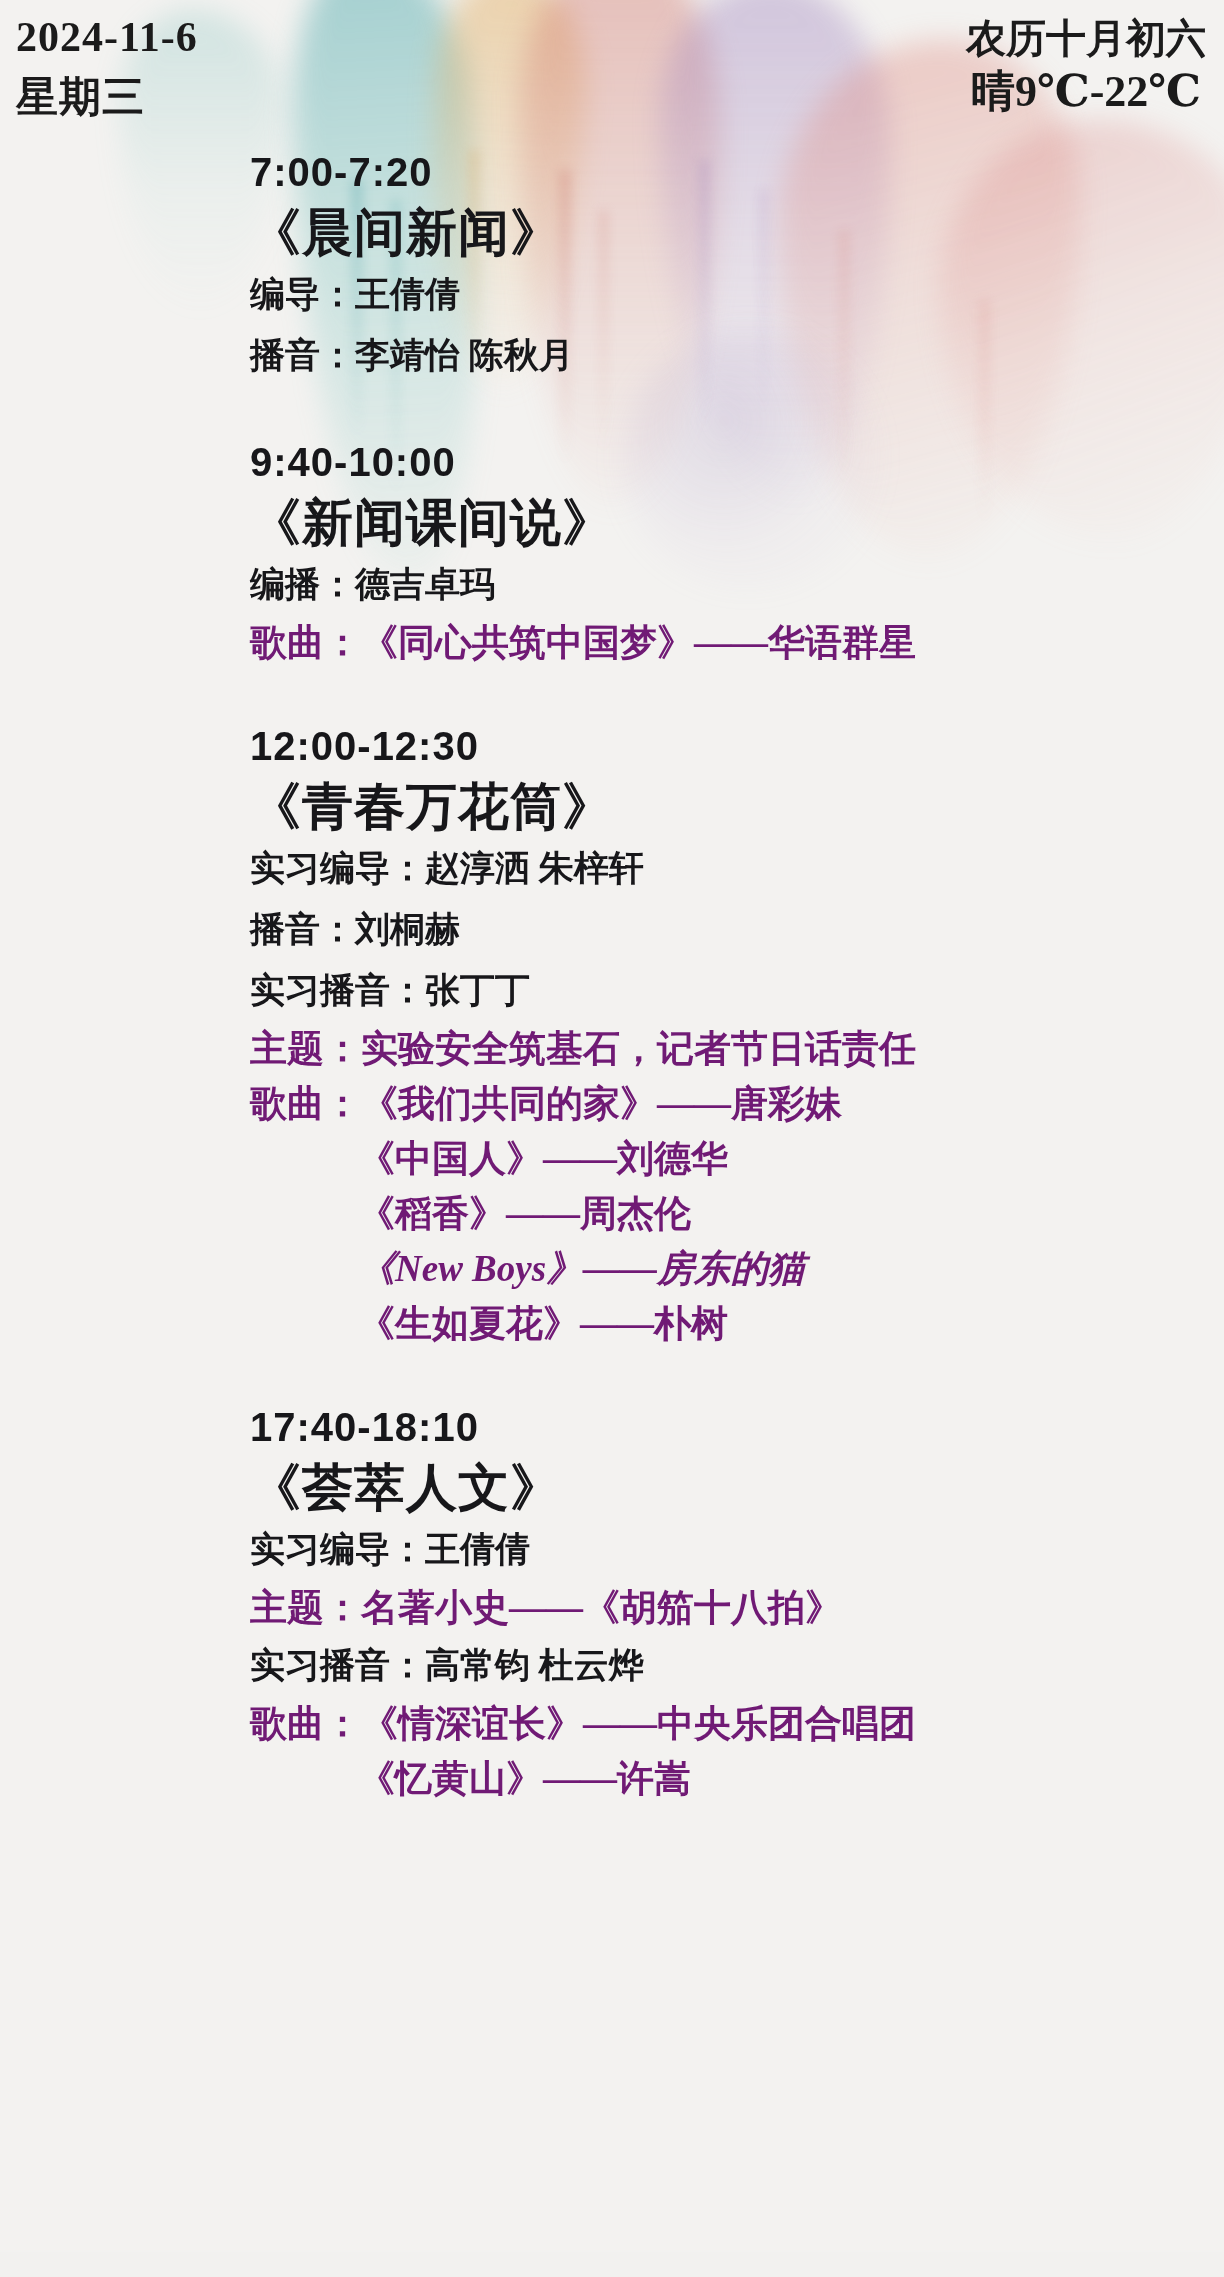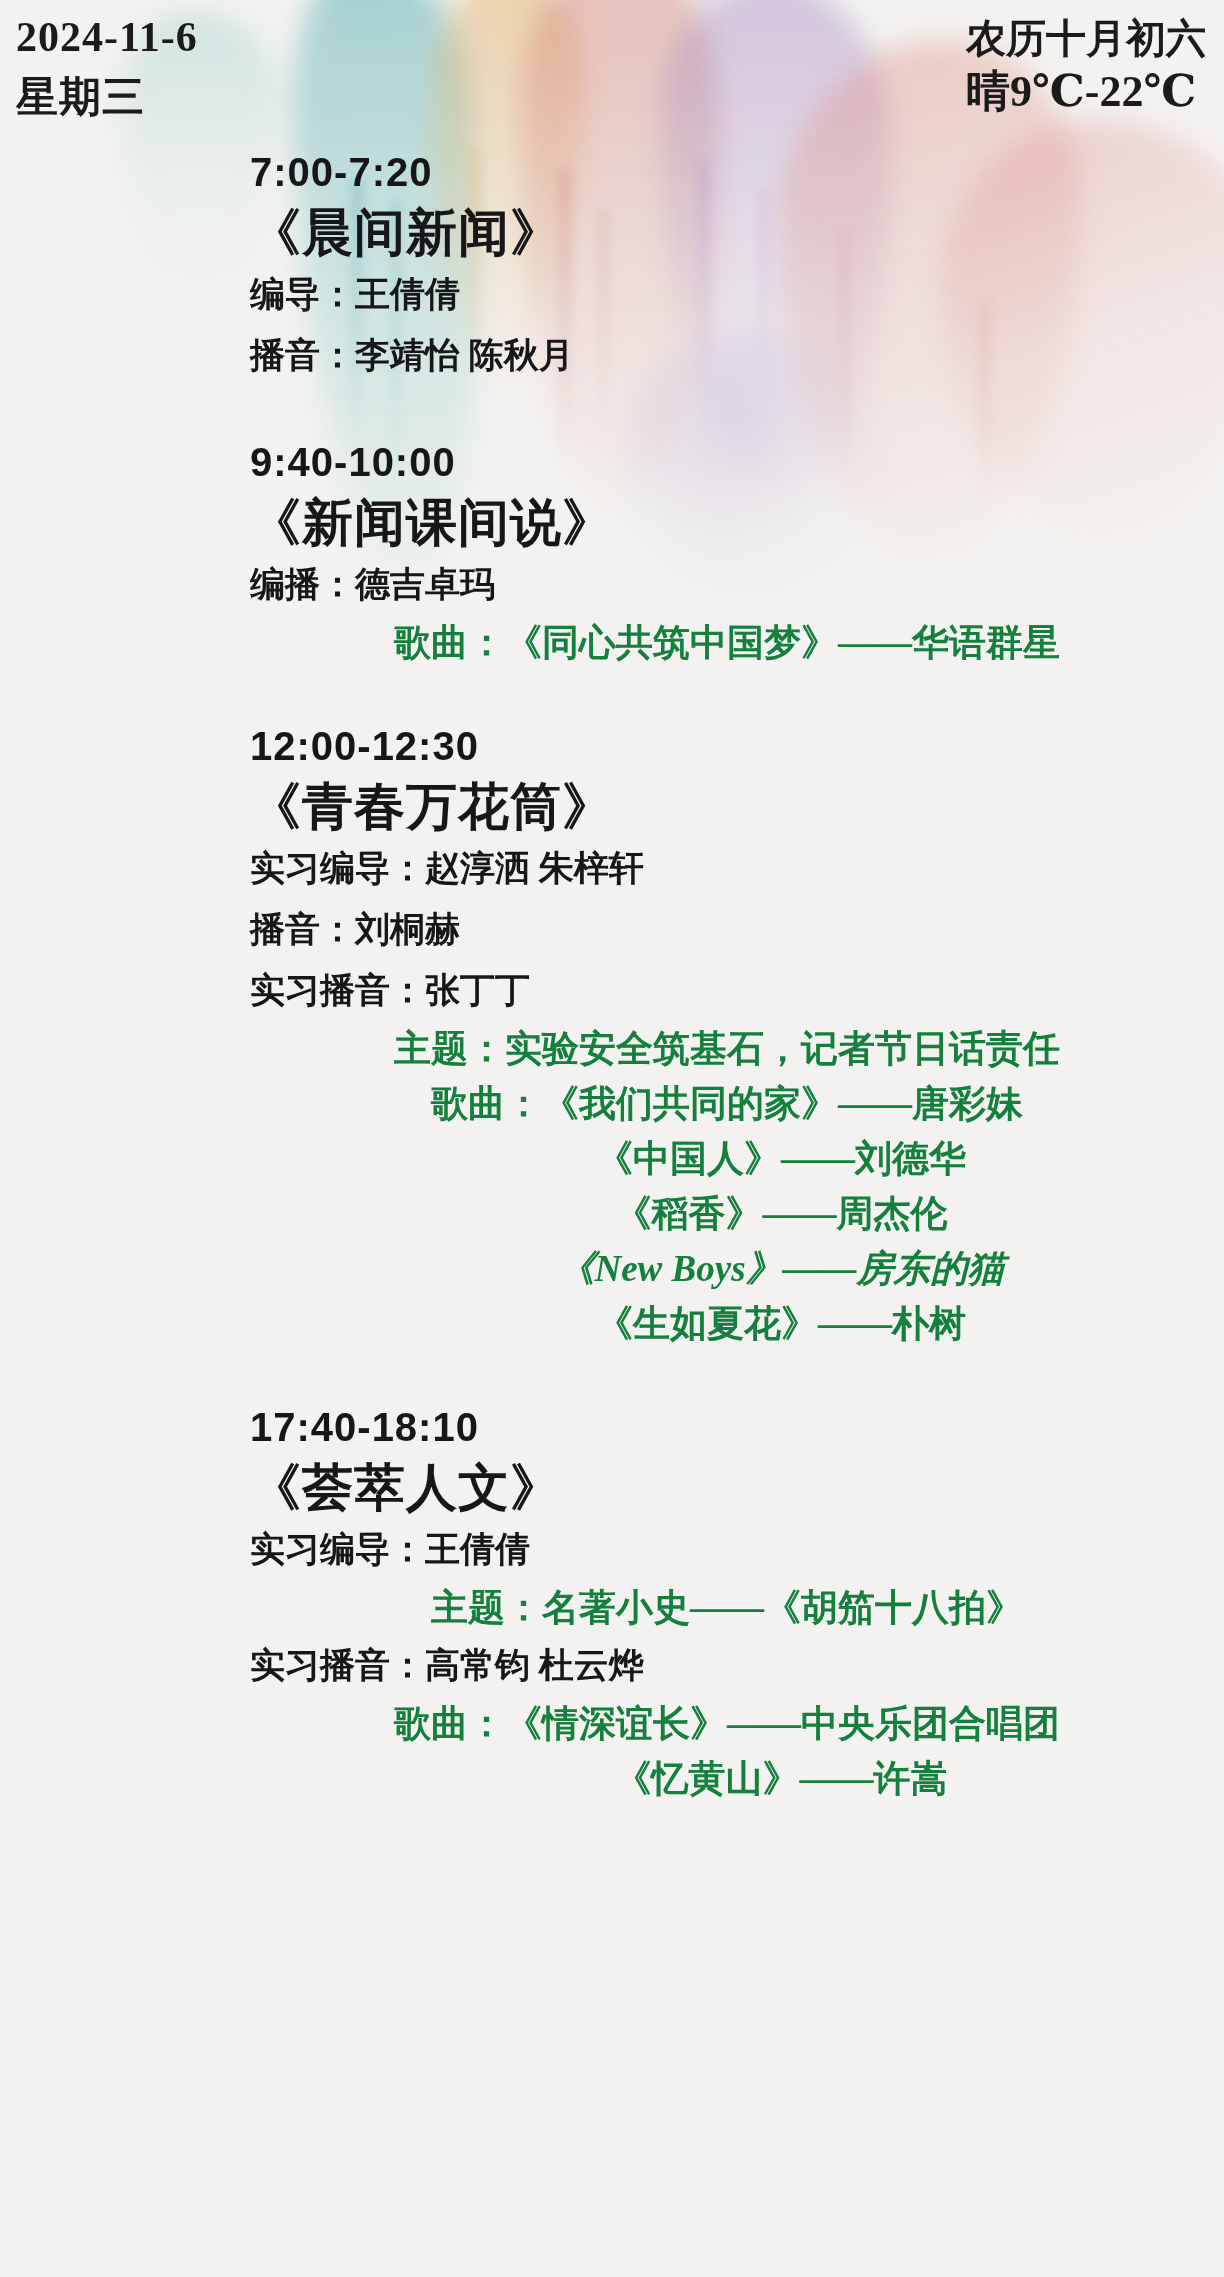--- a/index.html
+++ b/index.html
@@ -99,21 +99,21 @@
     left: 16px; top: 8px;
     color: #1b1b1b;
     font-weight: bold;
     letter-spacing: 1px;
   }
   .hdr-date { font-size: 42px; line-height: 58px; white-space: nowrap; }
   .hdr-week { font-size: 42px; line-height: 62px; }
   .hdr-right {
     position: absolute;
     right: 18px; top: 12px;
-    text-align: left;
+    text-align: center;
     color: #1b1b1b;
     font-weight: bold;
   }
   .hdr-lunar { font-size: 40px; line-height: 54px; white-space: nowrap; }
   .hdr-weather { font-size: 44px; line-height: 52px; white-space: nowrap; }
 
   
   .programs {
     position: absolute;
     top: 142px;
@@ -130,25 +130,24 @@
     font-weight: 600;
   }
   .line.time {
     font-family: "Liberation Sans", "DejaVu Sans", sans-serif;
     font-weight: bold;
     letter-spacing: 1px;
     font-size: 40px;
   }
   .line.title { font-size: 51px; letter-spacing: 1px; }
   .line.red {
-    color: #15803d;
+    color: #701a75;
     font-size: 37px;
     line-height: 55px;
     font-weight: bold;
-    text-align: center;
   }
   .line.red.indent { padding-left: 108px; }
   .line.red.latin { font-style: italic; }
 </style>
 </head>
 <body>
 
 <div class="page">
 
   <div class="wash w7"></div>

